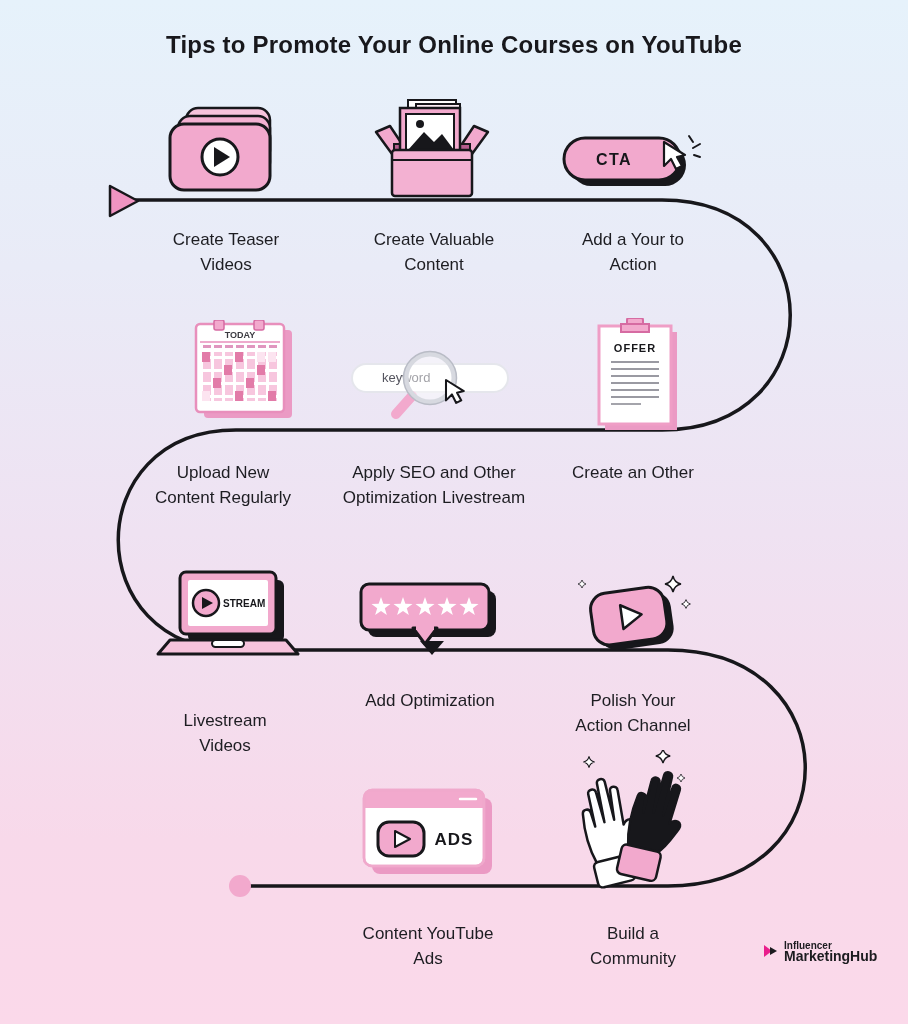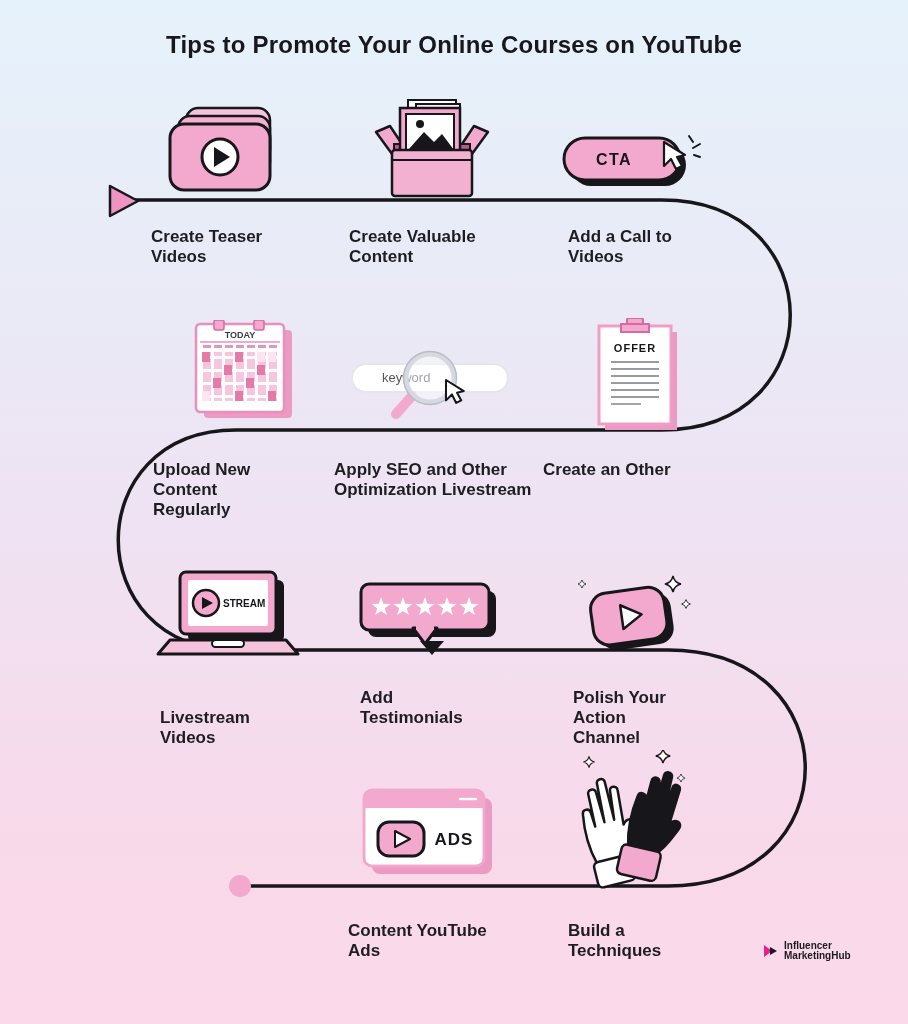--- a/index.html
+++ b/index.html
@@ -5,39 +5,39 @@
   *{margin:0;padding:0;box-sizing:border-box}
   html,body{width:908px;height:1024px}
   body{font-family:"Liberation Sans",sans-serif;color:#1c1c21}
   .stage{position:relative;width:908px;height:1024px;overflow:hidden;
     background:linear-gradient(180deg,#e6f2fb 0%,#e9ebf7 26%,#efe2f2 52%,#f8d9ea 82%,#fbd9ea 100%)}
   .title{position:absolute;top:31px;left:0;width:100%;text-align:center;
     font-size:24px;font-weight:800;color:#18181c;letter-spacing:.2px;z-index:3}
   .flow{position:absolute;left:0;top:0;z-index:1}
   .tip{position:static}
   .ic{position:absolute;z-index:2;line-height:0}
-  .lbl{position:absolute;z-index:2;font-weight:700;font-size:17px;
-    line-height:20px;color:#1d1d22;transform:translateX(-50%)}
+  .lbl{position:absolute;z-index:2;text-align:center;font-weight:400;font-size:17px;
+    line-height:25px;color:#1d1d22;transform:translateX(-50%)}
   svg text{font-family:"Liberation Sans",sans-serif}
   
   .i1{left:156px;top:106px}.i2{left:372px;top:98px}.i3{left:558px;top:128px}
   .i4{left:192px;top:320px}.i5{left:350px;top:338px}.i6{left:591px;top:318px}
   .i7{left:156px;top:570px}.i8{left:357px;top:580px}.i9{left:570px;top:570px}
   .i10{left:362px;top:786px}.i11{left:573px;top:750px}
   
   .l1{left:226px;top:227px;width:150px}.l2{left:434px;top:227px;width:170px}
   .l3{left:633px;top:227px;width:130px}.l4{left:223px;top:460px;width:140px}
   .l5{left:434px;top:460px;width:200px}.l6{left:633px;top:460px;width:180px}
   .l7{left:225px;top:708px;width:130px}.l8{left:430px;top:688px;width:140px}
   .l9{left:633px;top:688px;width:120px}.l10{left:428px;top:921px;width:160px}
   .l11{left:633px;top:921px;width:130px}
   .logo{position:absolute;left:762px;top:941px;display:flex;align-items:center;gap:4px;z-index:3}
   .logo-text{display:flex;flex-direction:column;line-height:10px}
   .logo-text .ln1{font-weight:700;font-size:10px;color:#1b1b1f}
-  .logo-text .ln2{font-weight:700;font-size:10px;color:#1b1b1f}
+  .logo-text .ln2{font-weight:700;font-size:14px;color:#1b1b1f}
 </style>
 </head>
 <body>
 
 <div class="stage">
 
   <div class="title">Tips to Promote Your Online Courses on YouTube</div>
 
   <svg class="flow" width="908" height="1024" viewBox="0 0 908 1024">
     <defs>
@@ -92,21 +92,21 @@
   <div class="tip">
     <div class="ic i3">
       <svg width="150" height="66" viewBox="0 0 150 66">
         <rect x="12" y="16" width="116" height="42" rx="21" fill="#17171b"></rect>
         <rect x="6" y="10" width="116" height="42" rx="21" fill="#f2a9cd" stroke="#17171b" stroke-width="3"></rect>
         <text x="56" y="37" text-anchor="middle" font-size="16" font-weight="bold" letter-spacing="1.5" fill="#17171b">CTA</text>
         <path d="M131 8 l4 6 M142 16 l-7 4 M136 27 l6 2" stroke="#17171b" stroke-width="2" fill="none" stroke-linecap="round"></path>
         <use href="#cursor" transform="translate(106,14)" fill="#ffffff" stroke="#17171b" stroke-width="2.2" stroke-linejoin="round"></use>
       </svg>
     </div>
-    <div class="lbl l3">Add a Call to Videos</div>
+    <div class="lbl l3">Add a Your to Action</div>
   </div>
 
   <div class="tip">
     <div class="ic i4">
       <svg width="104" height="104" viewBox="0 0 104 104">
         <rect x="12" y="10" width="88" height="88" rx="4" fill="#eb9ac4"></rect>
         <rect x="4" y="4" width="88" height="88" rx="4" fill="#ffffff" stroke="#e88fbc" stroke-width="2.5"></rect>
         <rect x="22" y="0" width="10" height="10" rx="2" fill="#f2a9cd" stroke="#d66ba2" stroke-width="1.5"></rect>
         <rect x="62" y="0" width="10" height="10" rx="2" fill="#f2a9cd" stroke="#d66ba2" stroke-width="1.5"></rect>
         <text x="48" y="18" text-anchor="middle" font-size="9" font-weight="bold" fill="#3a3a40">TODAY</text>
@@ -197,21 +197,21 @@
         <rect x="59" y="43" width="18" height="7" fill="#f2a9cd"></rect>
         <g fill="#ffffff">
           <use href="#star5" transform="translate(24,27)"></use>
           <use href="#star5" transform="translate(46,27)"></use>
           <use href="#star5" transform="translate(68,27)"></use>
           <use href="#star5" transform="translate(90,27)"></use>
           <use href="#star5" transform="translate(112,27)"></use>
         </g>
       </svg>
     </div>
-    <div class="lbl l8">Add Testimonials</div>
+    <div class="lbl l8">Add Optimization</div>
   </div>
 
   <div class="tip">
     <div class="ic i9">
       <svg width="125" height="88" viewBox="0 0 125 88">
         <g transform="rotate(-8 60 48)">
           <rect x="28" y="26" width="74" height="52" rx="16" fill="#17171b"></rect>
           <rect x="22" y="20" width="74" height="52" rx="16" fill="#f2a9cd" stroke="#17171b" stroke-width="3"></rect>
           <path d="M52 34 L72 46 L52 58 Z" fill="#ffffff" stroke="#17171b" stroke-width="2.5" stroke-linejoin="round"></path>
         </g>
@@ -252,21 +252,21 @@
           <use href="#hand" fill="#17171b" stroke="#17171b" stroke-width="2.5" stroke-linejoin="round"></use>
           <rect x="4" y="82" width="40" height="30" rx="5" fill="#f2a9cd" stroke="#17171b" stroke-width="2.5"></rect>
         </g>
         <g fill="#ffffff" stroke="#17171b" stroke-width="1.5">
           <use href="#spark4" transform="translate(16,12) scale(0.7)"></use>
           <use href="#spark4" transform="translate(90,6) scale(0.9)"></use>
           <use href="#spark4" transform="translate(108,28) scale(0.5)"></use>
         </g>
       </svg>
     </div>
-    <div class="lbl l11">Build a Techniques</div>
+    <div class="lbl l11">Build a Community</div>
   </div>
 
   <div class="logo">
     <svg width="18" height="18" viewBox="0 0 18 18">
       <path d="M2 3 L10 9 L2 15 Z" fill="#e91e8c"></path>
       <path d="M8 5 L15 9 L8 13 Z" fill="#1b1b1f"></path>
     </svg>
     <div class="logo-text">
       <span class="ln1">Influencer</span>
       <span class="ln2">MarketingHub</span>

